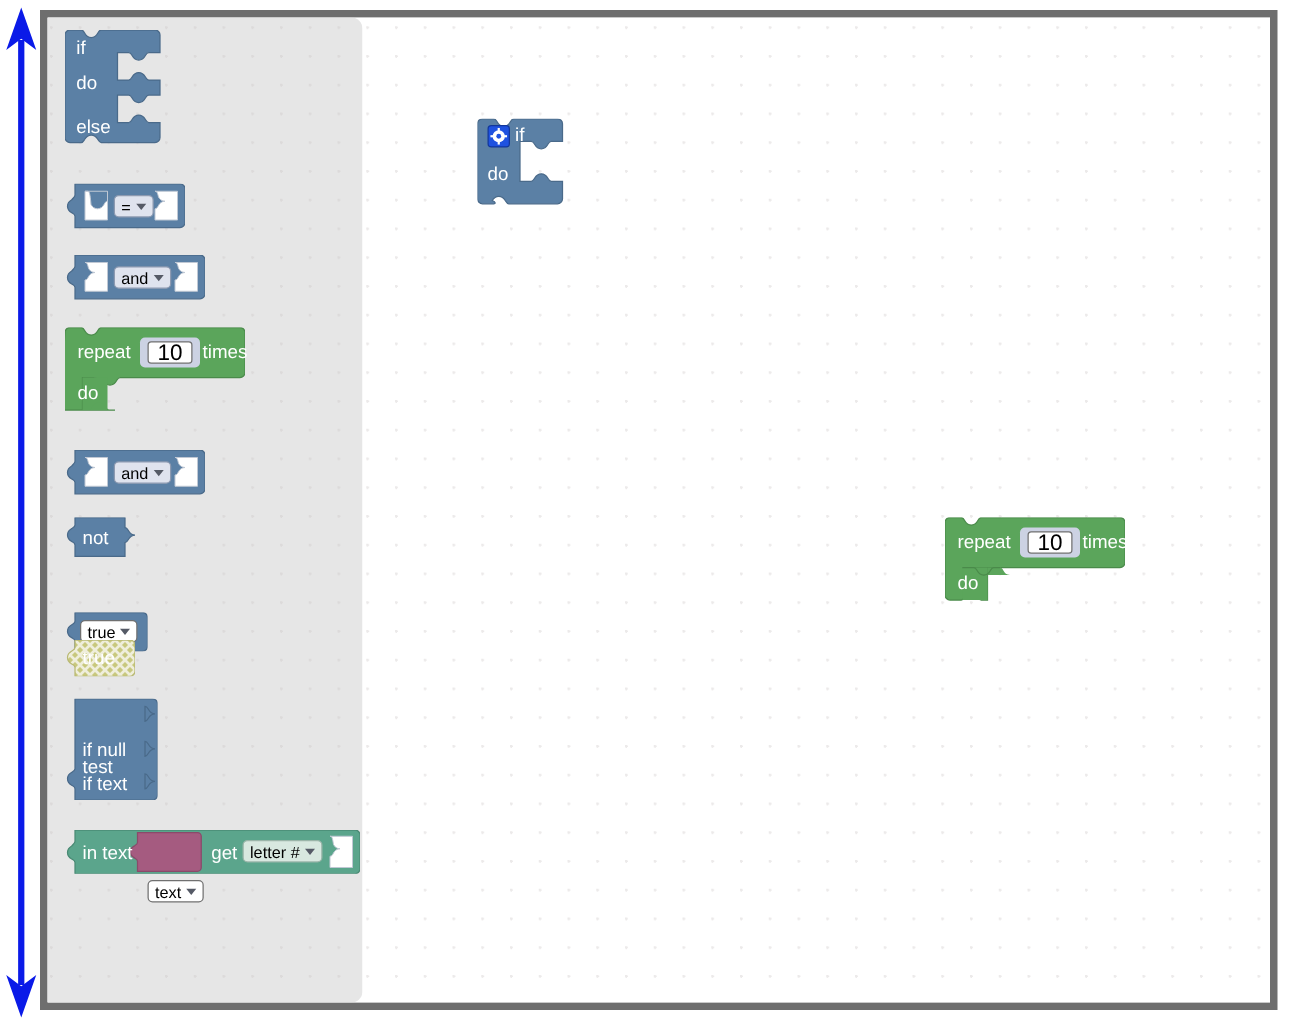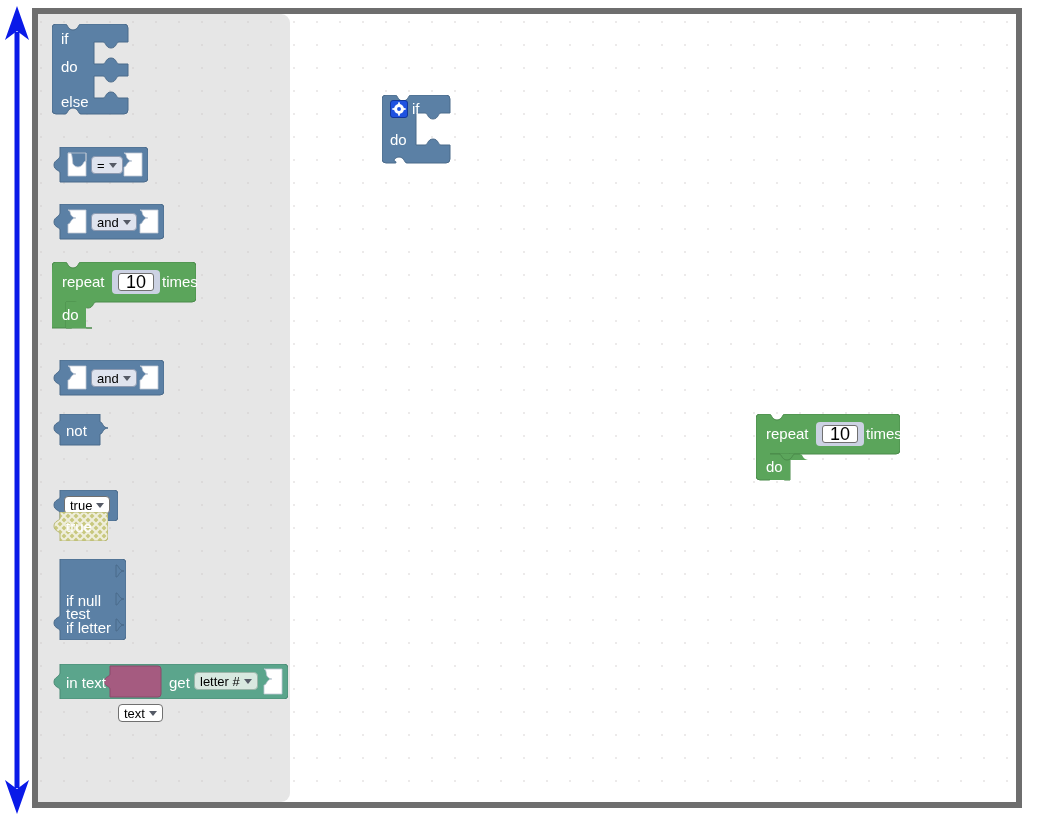--- a/index.html
+++ b/index.html
@@ -254,21 +254,21 @@
         <svg width="74" height="81" viewBox="0 0 74 81">
           <path d="M8,0 h62 a4,4 0 0 1 4,4 v73 a4,4 0 0 1 -4,4 h-62 v-9 c0,-1.5 -1.2,-2 -2.6,-2.8 c-1.6,-0.9 -3.4,-2.4 -3.4,-5.2 c0,-2.8 1.8,-4.3 3.4,-5.2 C6.8,58 8,57.5 8,56 Z" fill="#5b80a5" stroke="#4a6a8a" stroke-width="1"></path>
           <g fill="#5b80a5" stroke="#4a6a8a" stroke-width="1">
             <path d="M64,6 c1.5,0 2,1.2 2.8,2.6 c0.9,1.6 2.4,3.4 5.2,3.4 v0 c-2.8,0 -4.3,1.8 -5.2,3.4 c-0.8,1.4 -1.3,2.6 -2.8,2.6 Z"></path>
             <path d="M64,34 c1.5,0 2,1.2 2.8,2.6 c0.9,1.6 2.4,3.4 5.2,3.4 v0 c-2.8,0 -4.3,1.8 -5.2,3.4 c-0.8,1.4 -1.3,2.6 -2.8,2.6 Z"></path>
             <path d="M64,60 c1.5,0 2,1.2 2.8,2.6 c0.9,1.6 2.4,3.4 5.2,3.4 v0 c-2.8,0 -4.3,1.8 -5.2,3.4 c-0.8,1.4 -1.3,2.6 -2.8,2.6 Z"></path>
           </g>
         </svg>
         <span class="blk-label" style="position:absolute; left:14px; top:7px;margin-top:40px;">test</span>
         <span class="blk-label" style="position:absolute; left:14px; top:34px;">if null</span>
-        <span class="blk-label" style="position:absolute; left:14px; top:61px;">if letter</span>
+        <span class="blk-label" style="position:absolute; left:14px; top:61px;">if text</span>
       </div>
 
       <div class="blk" style="left:14px; top:650px;">
         <svg width="236" height="35" viewBox="0 0 236 35">
           <path d="M8,0 h224 a4,4 0 0 1 4,4 v27 a4,4 0 0 1 -4,4 h-224 v-9 c0,-1.5 -1.2,-2 -2.6,-2.8 c-1.6,-0.9 -3.4,-2.4 -3.4,-5.2 c0,-2.8 1.8,-4.3 3.4,-5.2 C6.8,11 8,10.5 8,9 Z" fill="#5ba58c" stroke="#4a8a74" stroke-width="1"></path>
           <path d="M212,5 h18 v25 h-18 v-9 c1.5,0 2,-1.2 2.8,-2.6 c0.9,-1.6 2.4,-3.4 5.2,-3.4 v0 c-2.8,0 -4.3,-1.8 -5.2,-3.4 C214,6.2 213.5,5 212,5 Z" fill="#ffffff" stroke="#c0c8d4" stroke-width="0.8"></path>
           <path d="M58,2 h48 a3,3 0 0 1 3,3 v25 a3,3 0 0 1 -3,3 h-48 v-8 c0,-1.4 -1.1,-1.9 -2.4,-2.7 c-1.5,-0.8 -3.2,-2.2 -3.2,-4.8 c0,-2.6 1.7,-4 3.2,-4.8 C56.9,11.9 58,11.4 58,10 Z" fill="#a55b80" stroke="#8a4a6a" stroke-width="1"></path>
         </svg>
         <span class="blk-label" style="position:absolute; left:14px; top:11px;">in text</span>
         <div class="field" style="position:absolute; left:66px; top:8px;margin-top:32px;">

